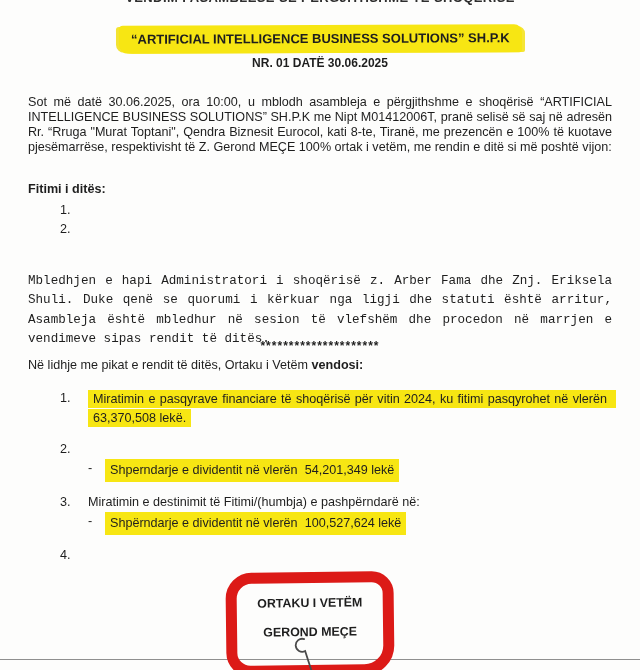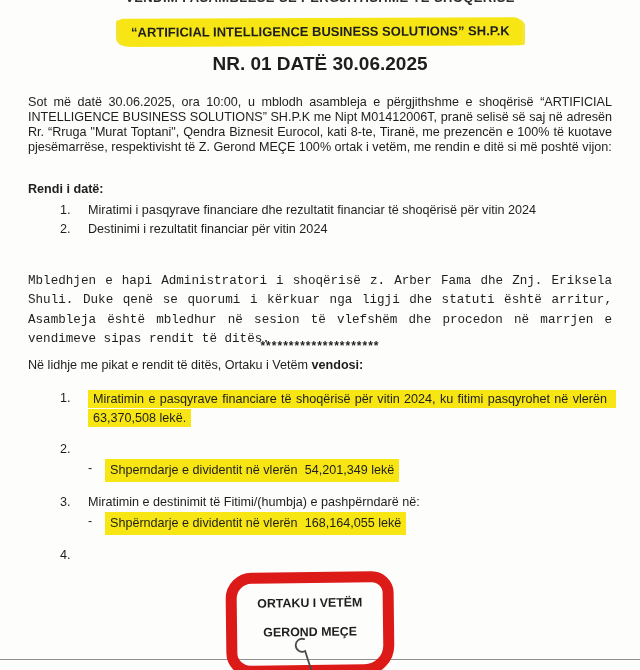--- a/index.html
+++ b/index.html
@@ -22,32 +22,32 @@
   .top-clip {
     top: 0; left: 0; right: 0; height: 6px;
     overflow: hidden; text-align: center;
   }
   .top-clip .inner {
     font-weight: bold; font-size: 13px; line-height: 16px;
     margin-top: -10.5px; color: #2e2e2e; letter-spacing: .4px;
     white-space: nowrap;
   }
 
-  .title-row { top: 18px; }
+  .title-row { top: 25px; }
   .hl-title {
     display: inline-block;
     background: #f7e613;
     padding: 4px 12px 5px;
     border-radius: 4px 8px 3px 9px;
     font-weight: bold; font-size: 13px;
     transform: rotate(-0.25deg);
     box-shadow: -4px 0 0 -1px #f3e332, 4px 1px 0 -1px #f5e536;
   }
 
-  .nr-line { top: 54px; font-weight: bold; font-size: 19px; }
+  .nr-line { top: 54px; font-weight: bold; font-size: 12px; }
 
   .para { left: 28px; width: 584px; }
   .p-intro { top: 95px; line-height: 15px; }
   .agenda-head { top: 180px; }
   .list-row { left: 60px; width: 552px; display: flex; }
   .list-num { width: 28px; flex: 0 0 28px; }
   .agenda-1 { top: 201px; }
   .agenda-2 { top: 220px; }
   .p-open { top: 272px; line-height: 19.3px; font-family: Liberation Mono, monospace; }
   .separator { top: 337px; font-weight: bold; letter-spacing: 1px; font-size: 12px; }
@@ -97,29 +97,27 @@
 </div>
 
 <div class="abs center title-row">
   <span class="hl-title">“ARTIFICIAL INTELLIGENCE BUSINESS SOLUTIONS” SH.P.K</span>
 </div>
 
 <div class="abs center nr-line">NR. 01 DATË 30.06.2025</div>
 
 <div class="abs para p-intro justify">Sot më datë 30.06.2025, ora 10:00, u mblodh asambleja e përgjithshme e shoqërisë “ARTIFICIAL INTELLIGENCE BUSINESS SOLUTIONS” SH.P.K me Nipt M01412006T, pranë selisë së saj në adresën Rr. “Rruga "Murat Toptani", Qendra Biznesit Eurocol, kati 8-te, Tiranë, me prezencën e 100% të kuotave pjesëmarrëse, respektivisht të Z. Gerond MEÇE 100% ortak i vetëm, me rendin e ditë si më poshtë vijon:</div>
 
-<div class="abs para agenda-head bold">Rendi i datë:</div>
+<div class="abs para agenda-head bold">Fitimi i ditës:</div>
 
 <div class="abs list-row agenda-1">
   <span class="list-num">1.</span>
-  <span>Miratimi i pasqyrave financiare dhe rezultatit financiar të shoqërisë për vitin 2024</span>
 </div>
 <div class="abs list-row agenda-2">
   <span class="list-num">2.</span>
-  <span>Destinimi i rezultatit financiar për vitin 2024</span>
 </div>
 
 <div class="abs para p-open justify">Mbledhjen e hapi Administratori i shoqërisë z. Arber Fama dhe Znj. Eriksela Shuli. Duke qenë se quorumi i kërkuar nga ligji dhe statuti është arritur,  Asambleja është mbledhur në sesion të vlefshëm dhe procedon në marrjen e vendimeve sipas rendit të ditës.</div>
 
 <div class="abs center separator">*********************</div>
 
 <div class="abs para decision-intro">
   <span>Në lidhje me pikat e rendit të ditës, Ortaku i Vetëm </span><span class="bold">vendosi:</span>
 </div>
 
@@ -135,21 +133,21 @@
   <span class="sub-dash">-</span>
   <span class="hl">Shperndarje e dividentit në vlerën  54,201,349 lekë</span>
 </div>
 
 <div class="abs list-row d3">
   <span class="list-num">3.</span>
   <span>Miratimin e destinimit të Fitimi/(humbja) e pashpërndarë në:</span>
 </div>
 <div class="abs sub-row d3s">
   <span class="sub-dash">-</span>
-  <span class="hl">Shpërndarje e dividentit në vlerën  168,164,055 lekë</span>
+  <span class="hl">Shpërndarje e dividentit në vlerën  100,527,624 lekë</span>
 </div>
 
 <div class="abs list-row d4">
   <span class="list-num">4.</span>
 </div>
 
 <div class="abs footer-line"></div>
 
 <div class="abs sig-box">
   <div class="sig-role">ORTAKU I VETËM</div>

